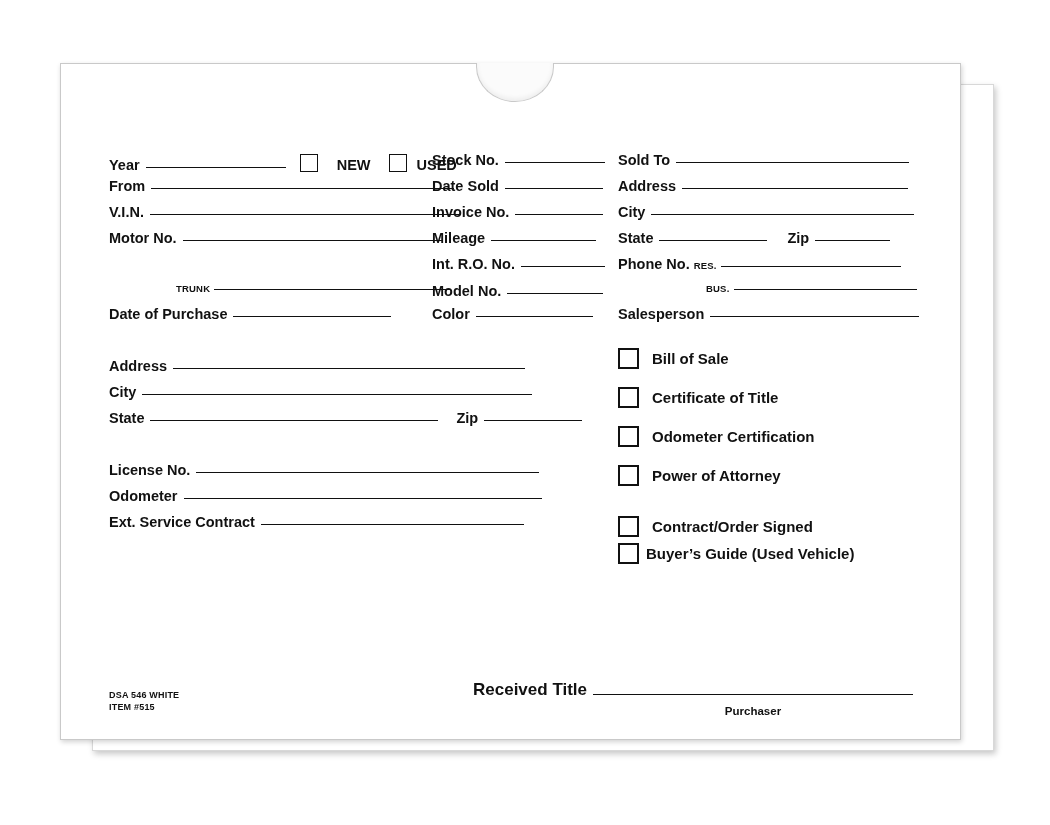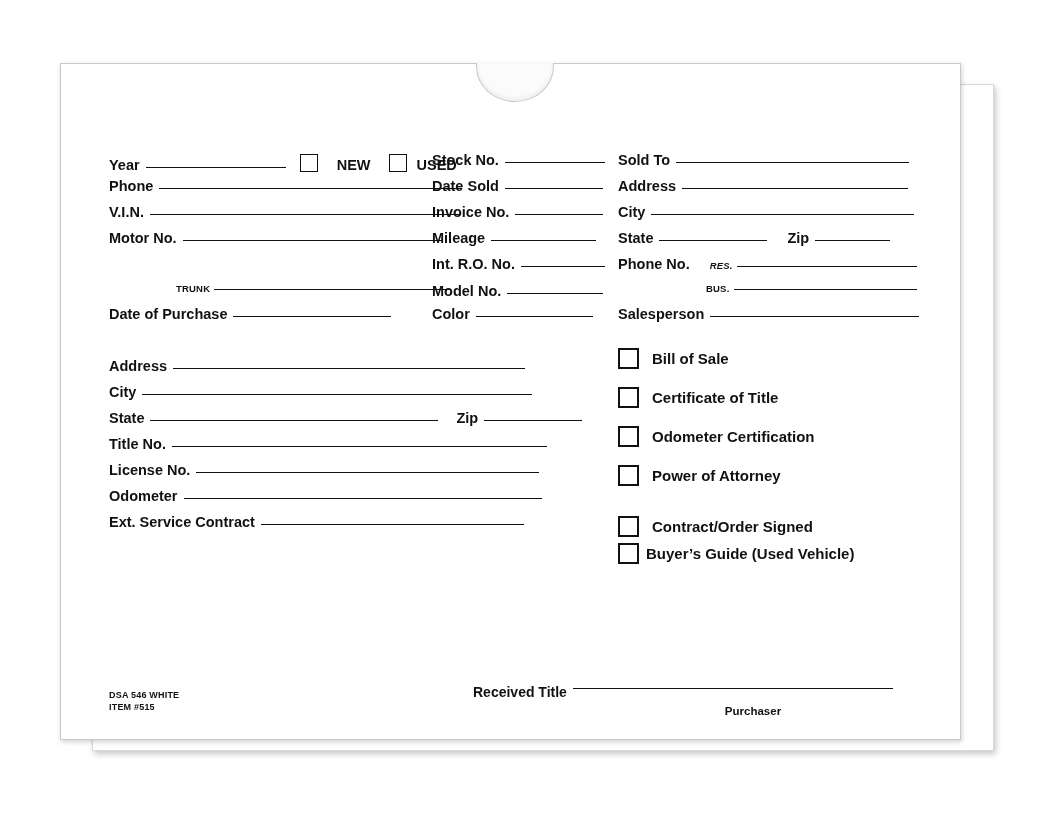--- a/index.html
+++ b/index.html
@@ -126,22 +126,22 @@
     letter-spacing: 0.2px;
   }
   .received-block {
     position: absolute;
     left: 412px;
     bottom: 22px;
     width: 450px;
   }
   .received-line {
     display: flex;
-    align-items: center;
-    font-size: 14px;
+    align-items: flex-end;
+    font-size: 17px;
     font-weight: bold;
   }
   .purchaser {
     text-align: center;
     font-size: 11.5px;
     font-weight: bold;
     margin-top: 5px;
     margin-left: 110px;
   }
 </style>
@@ -160,21 +160,21 @@
       <div class="row" style="left:48px; top:88px;">
         <span class="lbl">Year</span>
         <span class="rule" style="width:140px;"></span>
         <span class="cb" style="margin-left:14px;"></span>
         <span class="lbl" style="margin-left:19px;text-align:center;">NEW</span>
         <span class="cb" style="margin-left:18px;"></span>
         <span class="lbl" style="margin-left:10px;">USED</span>
       </div>
 
       <div class="row" style="left:48px; top:114px;">
-        <span class="lbl">Phone</span>
+        <span class="lbl">From</span>
         <span class="rule" style="width:303px;"></span>
       </div>
 
       <div class="row" style="left:48px; top:140px;">
         <span class="lbl">V.I.N.</span>
         <span class="rule" style="width:310px;"></span>
       </div>
 
       <div class="row" style="left:48px; top:166px;">
         <span class="lbl">Motor No.</span>
@@ -203,24 +203,20 @@
         <span class="rule" style="width:390px;"></span>
       </div>
 
       <div class="row" style="left:48px; top:346px;">
         <span class="lbl">State</span>
         <span class="rule" style="width:288px;"></span>
         <span class="lbl" style="margin-left:18px;">Zip</span>
         <span class="rule" style="width:98px;"></span>
       </div>
 
-      <div class="row" style="left:48px; top:372px;">
-        <span class="lbl">Title No.</span>
-        <span class="rule" style="width:375px;"></span>
-      </div>
 
       <div class="row" style="left:48px; top:398px;">
         <span class="lbl">License No.</span>
         <span class="rule" style="width:343px;"></span>
       </div>
 
       <div class="row" style="left:48px; top:424px;">
         <span class="lbl">Odometer</span>
         <span class="rule" style="width:358px;"></span>
       </div>
@@ -282,21 +278,21 @@
 
       <div class="row" style="left:557px; top:166px;">
         <span class="lbl">State</span>
         <span class="rule" style="width:108px;"></span>
         <span class="lbl" style="margin-left:20px;">Zip</span>
         <span class="rule" style="width:75px;"></span>
       </div>
 
       <div class="row" style="left:557px; top:192px;">
         <span class="lbl">Phone No.</span>
-        <span class="sub-lbl" style="margin-left:20px;font-style:italic;">RES.</span>
+        <span class="sub-lbl" style="margin-left:4px;">RES.</span>
         <span class="rule tight" style="width:180px;"></span>
       </div>
 
       <div class="row" style="left:645px; top:219px;">
         <span class="sub-lbl">BUS.</span>
         <span class="rule tight" style="width:183px;"></span>
       </div>
 
       <div class="row" style="left:557px; top:242px;">
         <span class="lbl">Salesperson</span>

